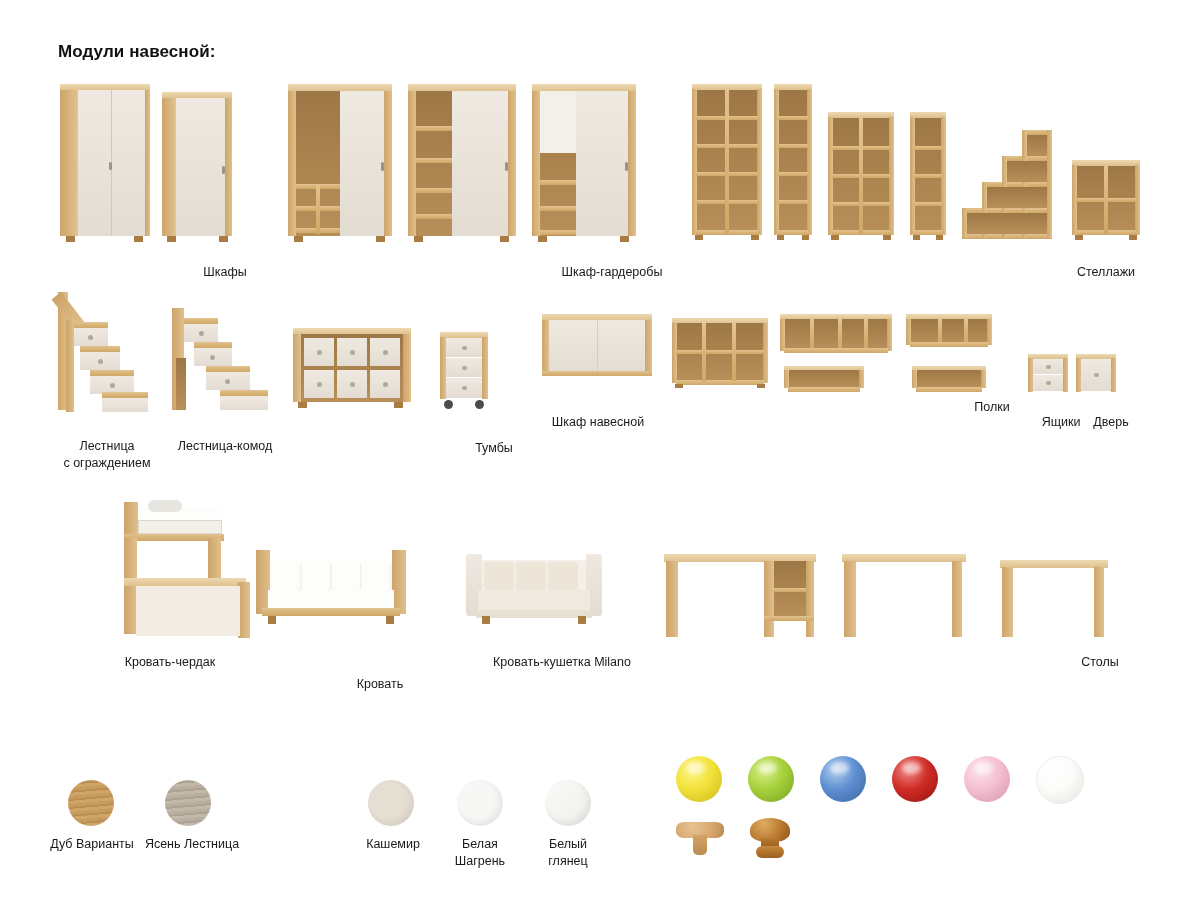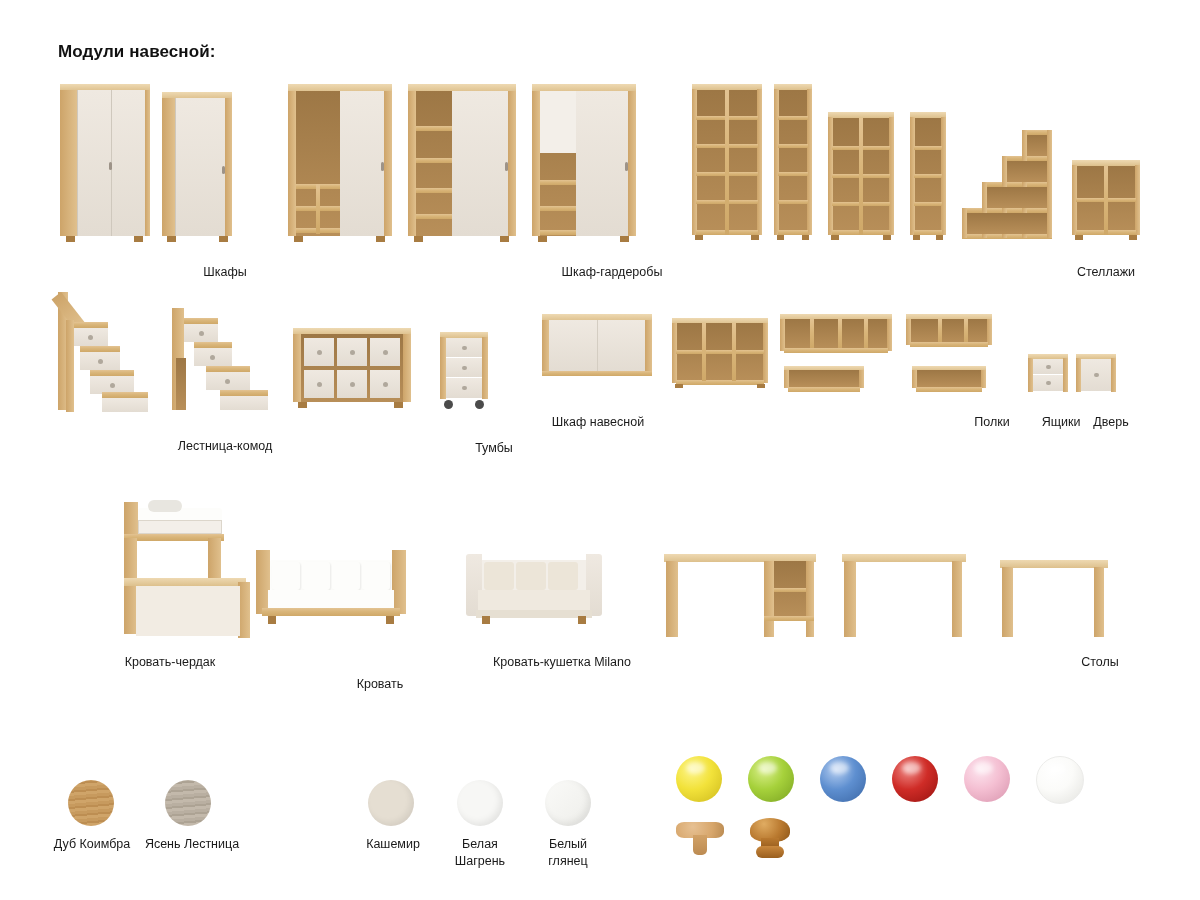--- a/index.html
+++ b/index.html
@@ -259,20 +259,22 @@
     <div class="panel cream" style="left:22px; top:60px; width:40px; height:18px;"></div>
     <div class="panel oak" style="left:32px; top:78px; width:44px; height:6px;"></div>
     <div class="panel cream" style="left:32px; top:84px; width:44px; height:18px;"></div>
     <div class="panel oak" style="left:44px; top:100px; width:46px; height:6px;"></div>
     <div class="panel cream" style="left:44px; top:106px; width:46px; height:14px;"></div>
     <div class="panel oak-side" style="left:8px; top:28px; width:8px; height:92px;"></div>
     <div class="panel" style="left:30px; top:43px; width:5px; height:5px; background:#b0a89c; border-radius:50%;"></div>
     <div class="panel" style="left:40px; top:67px; width:5px; height:5px; background:#b0a89c; border-radius:50%;"></div>
     <div class="panel" style="left:52px; top:91px; width:5px; height:5px; background:#b0a89c; border-radius:50%;"></div>
   </div>
+  <div class="caption" style="left:42px; top:438px; width:130px; white-space:pre-line;">Лестница
+с ограждением</div>
 
   <div class="item" style="left:172px; top:308px; width:98px; height:106px;">
     <div class="panel oak-side" style="left:0; top:0; width:12px; height:102px;"></div>
     <div class="panel oak" style="left:12px; top:10px; width:34px; height:6px;"></div>
     <div class="panel cream" style="left:12px; top:16px; width:34px; height:18px;"></div>
     <div class="panel oak" style="left:22px; top:34px; width:38px; height:6px;"></div>
     <div class="panel cream" style="left:22px; top:40px; width:38px; height:18px;"></div>
     <div class="panel oak" style="left:34px; top:58px; width:44px; height:6px;"></div>
     <div class="panel cream" style="left:34px; top:64px; width:44px; height:18px;"></div>
     <div class="panel oak" style="left:48px; top:82px; width:48px; height:6px;"></div>
@@ -373,21 +375,21 @@
   </div>
 
   <div class="item" style="left:912px; top:366px; width:74px; height:26px;">
     <div class="panel oak-top" style="left:0; top:0; width:74px; height:5px;"></div>
     <div class="panel shadow-in" style="left:4px; top:4px; width:66px; height:17px;"></div>
     <div class="panel oak-side" style="left:0; top:4px; width:5px; height:18px;"></div>
     <div class="panel oak-side" style="left:69px; top:4px; width:5px; height:18px;"></div>
     <div class="panel oak" style="left:4px; top:21px; width:66px; height:5px;"></div>
   </div>
 
-  <div class="caption" style="left:955px; top:414px; width:74px;">Полки</div>
+  <div class="caption" style="left:955px; top:399px; width:74px;">Полки</div>
 
   <div class="item" style="left:1028px; top:354px; width:40px; height:40px;">
     <div class="panel oak-top" style="left:0; top:0; width:40px; height:5px;"></div>
     <div class="panel oak-side" style="left:0; top:4px; width:5px; height:34px;"></div>
     <div class="panel oak-side" style="left:35px; top:4px; width:5px; height:34px;"></div>
     <div class="panel cream" style="left:5px; top:5px; width:30px; height:15px;"></div>
     <div class="panel cream" style="left:5px; top:21px; width:30px; height:16px;"></div>
     <div class="panel" style="left:18px; top:11px; width:5px; height:4px; background:#b0a89c; border-radius:2px;"></div>
     <div class="panel" style="left:18px; top:27px; width:5px; height:4px; background:#b0a89c; border-radius:2px;"></div>
   </div>
@@ -467,21 +469,21 @@
     <div class="panel oak-top" style="left:0; top:0; width:108px; height:8px;"></div>
     <div class="panel oak-side" style="left:2px; top:7px; width:11px; height:70px;"></div>
     <div class="panel oak-side" style="left:94px; top:7px; width:10px; height:70px;"></div>
   </div>
 
   <div class="caption" style="left:1050px; top:654px; width:100px;">Столы</div>
 
 
   <div class="mat" style="left:68px; top:780px; background:
        repeating-linear-gradient(175deg,#c79a5e 0 3px,#bd8e52 3px 5px,#cfa469 5px 8px);"></div>
-  <div class="swatch-label" style="left:40px; top:836px; width:104px;">Дуб Коимбра</div>
+  <div class="swatch-label" style="left:40px; top:836px; width:104px;">Дуб Варианты</div>
 
   <div class="mat" style="left:165px; top:780px; background:
        repeating-linear-gradient(175deg,#b9afa1 0 3px,#ada394 3px 5px,#c3b9ab 5px 8px);"></div>
   <div class="swatch-label" style="left:140px; top:836px; width:104px;">Ясень Лестница</div>
 
   <div class="mat" style="left:368px; top:780px; background:#e5ded2; box-shadow: inset -3px -3px 6px rgba(0,0,0,.07);"></div>
   <div class="swatch-label" style="left:348px; top:836px; width:90px;">Кашемир</div>
 
   <div class="mat" style="left:457px; top:780px; background:#f7f7f5; box-shadow: inset -3px -3px 7px rgba(0,0,0,.08);"></div>
   <div class="swatch-label" style="left:435px; top:836px; width:90px; white-space:pre-line;">Белая

